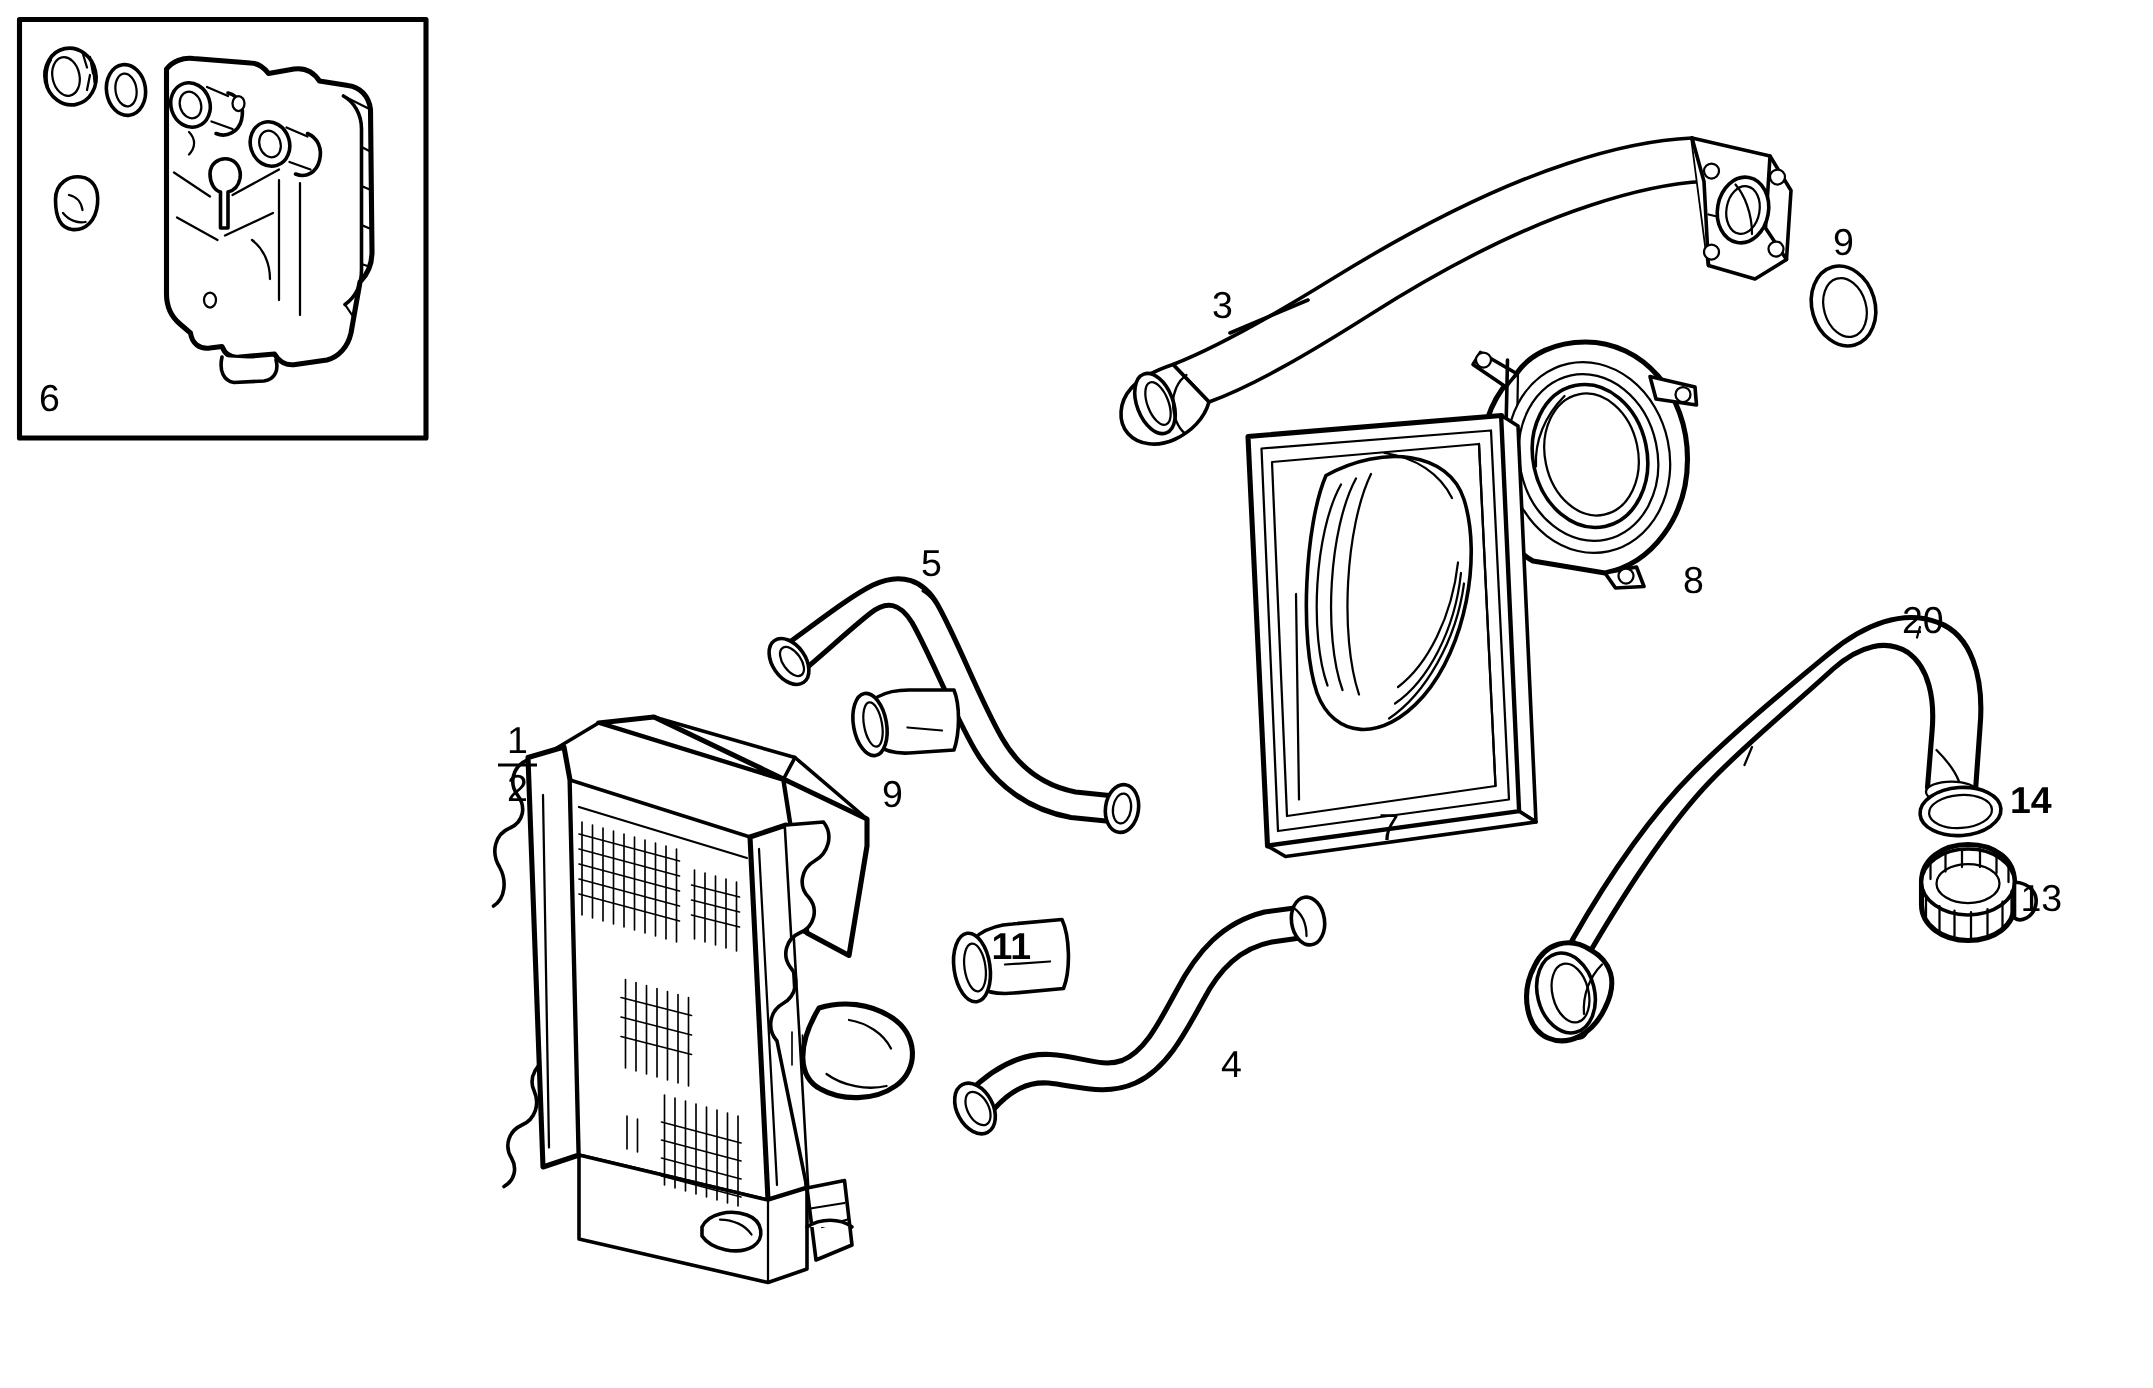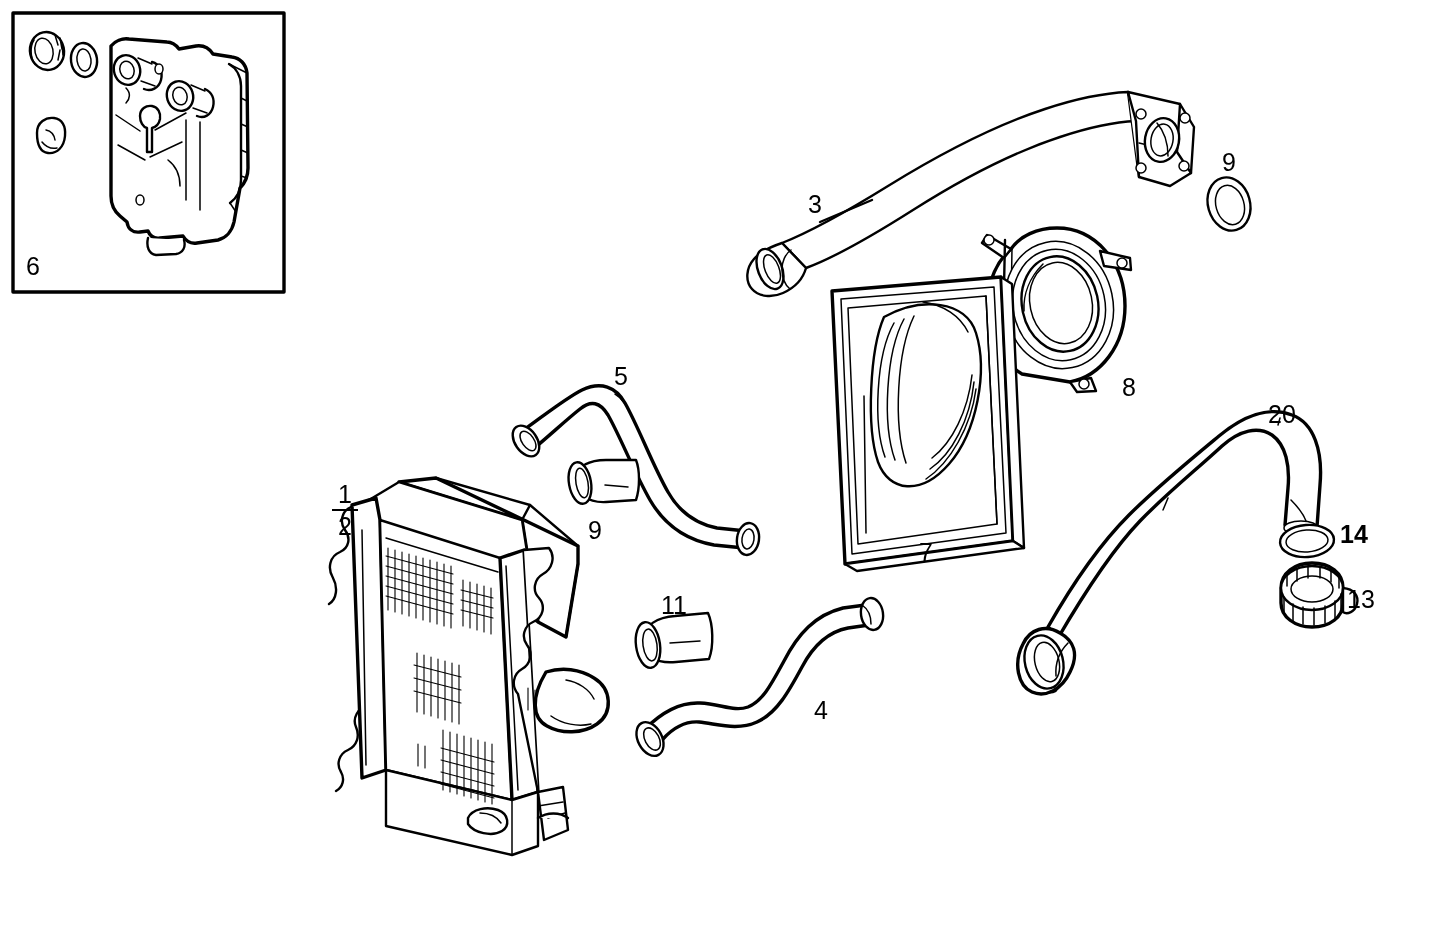--- a/index.html
+++ b/index.html
@@ -390,21 +390,21 @@
 
   </svg>
 
   <div class="lbl" style="left:26px;top:254px;">6</div>
   <div class="lbl" style="left:808px;top:192px;">3</div>
   <div class="lbl" style="left:1222px;top:150px;">9</div>
   <div class="lbl" style="left:1122px;top:375px;">8</div>
   <div class="lbl" style="left:919px;top:540px;">7</div>
   <div class="lbl" style="left:614px;top:364px;">5</div>
   <div class="lbl" style="left:588px;top:518px;">9</div>
-  <div class="lbl" style="left:661px;top:593px;">11</div>
+  <div class="lbl" style="left:661px;top:619px;font-weight:bold;">11</div>
   <div class="lbl" style="left:814px;top:698px;">4</div>
   <div class="lbl" style="left:1268px;top:402px;">20</div>
   <div class="lbl" style="left:1340px;top:522px;font-weight:bold;">14</div>
   <div class="lbl" style="left:1347px;top:587px;text-align:center;">13</div>
 
   <div class="frac" style="left:332px;top:481px;width:26px;">
     <span class="num">1</span>
     <span class="bar"></span>
     <span class="den">2</span>
   </div>

